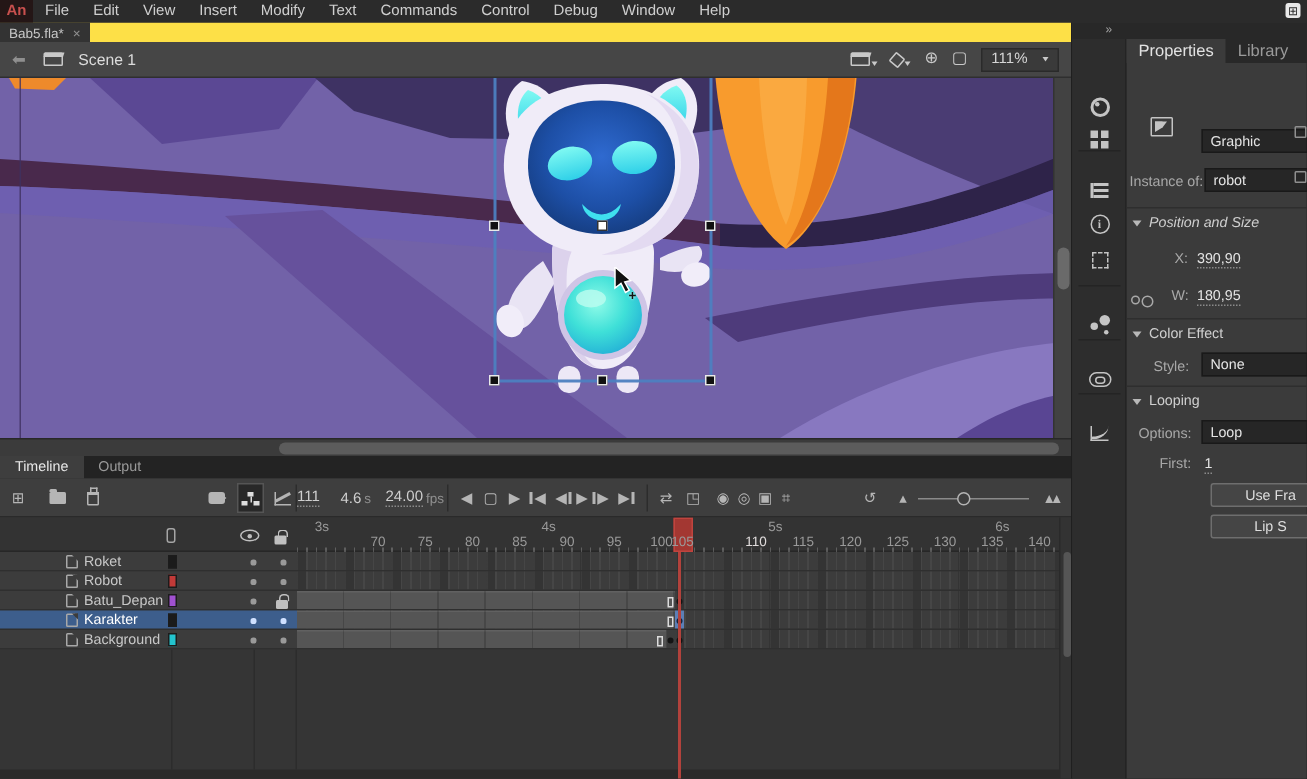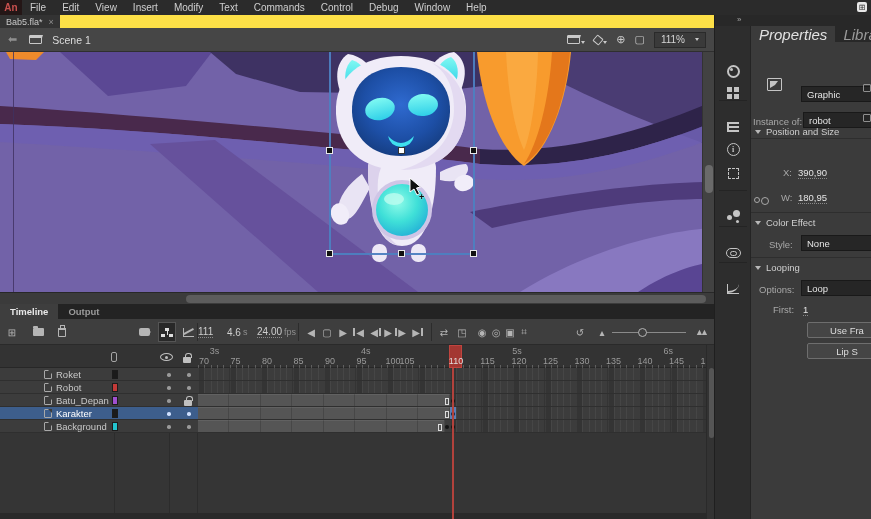--- a/index.html
+++ b/index.html
@@ -45,21 +45,21 @@
   #cursor{position:absolute;z-index:8;}
   #cursor .plus{position:absolute;left:10px;top:14px;color:#111;font-size:9px;font-weight:bold;text-shadow:0 0 2px #fff;}
   
   #stage-vscroll{position:absolute;left:702px;top:52px;width:12px;height:240px;background:#424242;border-left:1px solid #333;z-index:9;}
   #stage-vscroll .thumb{position:absolute;left:2px;top:113px;width:8px;height:28px;background:#6a6a6a;border-radius:4px;}
   #stage-hscroll{position:absolute;left:0;top:292px;width:714px;height:12px;background:#3b3b3b;border-top:1px solid #282828;z-index:9;}
   #stage-hscroll .thumb{position:absolute;left:186px;top:2px;width:520px;height:8px;background:#5c5c5c;border-radius:4px;}
 
   
   #timeline{position:absolute;left:0;top:304px;width:714px;height:215px;background:#353535;z-index:15;}
-  #tl-tabs{position:absolute;left:0;top:0;width:714px;height:15px;background:#232323;display:flex;font-weight:bold;}
+  #tl-tabs{position:absolute;left:0;top:0;width:714px;height:15px;background:#232323;display:flex;}
   .tl-tab{height:15px;padding:0 10px;font-size:9.5px;color:#9a9a9a;display:flex;align-items:center;}
   .tl-tab.active{background:#3e3e3e;color:#e8e8e8;}
   #tl-toolbar{position:absolute;left:0;top:15px;width:714px;height:26px;background:#3e3e3e;border-bottom:1px solid #2a2a2a;}
   .tbi{position:absolute;top:0;height:26px;display:flex;align-items:center;justify-content:center;color:#b5b5b5;font-size:10px;width:16px;}
   .tbi.active-bg{background:#282828;border:1px solid #555;width:18px;height:20px;top:3px;}
   .barL::before,.barR::after{content:'';position:absolute;top:9px;width:2px;height:8px;background:#b5b5b5;}
   .barL::before{left:1px;} .barR::after{right:1px;}
   .tbi.tight{letter-spacing:-4px;font-size:9px;}
   .tb-num{position:absolute;top:0;height:26px;display:flex;align-items:center;color:#cfcfcf;font-size:10px;}
   .tb-unit{color:#8f8f8f;font-size:9px;margin-left:2px;}
@@ -72,21 +72,21 @@
   #tl-header{position:absolute;left:0;top:41px;width:714px;height:23px;background:#333333;border-bottom:1px solid #272727;}
   #layer-header{position:absolute;left:0;top:0;width:198px;height:23px;}
   .i-outline-rect{position:absolute;left:111px;top:7px;width:6px;height:10px;border:1px solid #a5a5a5;border-radius:2px;}
   .i-eye{position:absolute;left:160px;top:8px;width:13px;height:8px;border:1px solid #c0c0c0;border-radius:50%;}
   .i-eye::before{content:'';position:absolute;left:4px;top:2px;width:3px;height:3px;background:#c0c0c0;border-radius:50%;}
   .i-lock{position:absolute;width:8px;height:6px;background:#c0c0c0;border-radius:1px;}
   .i-lock::before{content:'';position:absolute;left:1.5px;top:-4px;width:5px;height:4px;border:1px solid #c0c0c0;border-bottom:none;border-radius:3px 3px 0 0;}
   #lock-header{left:183px;top:12px;}
   #ruler{position:absolute;left:198px;top:0;width:508px;height:23px;overflow:hidden;}
   .sec-label,.frame-label{position:absolute;color:#9a9a9a;font-size:9px;width:24px;text-align:center;}
-  .sec-label{top:1px;} .frame-label{top:11px;}
+  .sec-label{top:1px;} .frame-label{top:11px;margin-left:48px;}
   .frame-label.onhead{color:#e0dcdc;}
   #ruler-ticks{position:absolute;left:0;bottom:0;width:508px;height:3px;
     background:repeating-linear-gradient(90deg,rgba(255,255,255,.22) 0 1px,transparent 1px 6.3px);}
   #ph-marker{position:absolute;top:0;height:23px;width:13px;background:#a33732;border:1px solid #c0443e;z-index:1;}
   .sec-label,.frame-label{z-index:2;}
 
   
   #tl-rows{position:absolute;left:0;top:64px;width:714px;}
   .lrow{position:absolute;left:0;width:198px;height:13px;background:#3c3c3c;border-bottom:1px solid #2f2f2f;}
   .lrow.sel{background:#3d5e8c;}
@@ -131,21 +131,21 @@
     display:flex;align-items:center;justify-content:center;font-family:"Liberation Serif",serif;}
   .d-transform{width:11px;height:11px;border:1px dashed #c4c4c4;}
   .d-brush{width:5px;height:5px;border-radius:50%;background:#c4c4c4;box-shadow:7px -4px 0 1px #c4c4c4,8px 4px 0 -1px #c4c4c4;margin-left:-8px;}
   .d-cc{width:15px;height:10px;border:1.5px solid #c4c4c4;border-radius:6px;position:relative;}
   .d-cc::before{content:'';position:absolute;left:3px;top:2px;width:5px;height:3px;border:1px solid #c4c4c4;border-radius:3px;}
   .d-motion{width:12px;height:10px;border-left:1px solid #c4c4c4;border-bottom:1px solid #c4c4c4;position:relative;}
   .d-motion::before{content:'';position:absolute;left:0;bottom:0;width:11px;height:7px;border-bottom:2px solid #c4c4c4;border-radius:0 0 100% 0;}
 
   #props{position:absolute;left:36px;top:11px;width:121px;height:493px;}
   #props-tabs{position:absolute;left:0;top:0;width:121px;height:16px;background:#282828;display:flex;}
-  .p-tab{height:16px;padding:0 8px;font-size:15px;color:#9a9a9a;display:flex;align-items:center;font-style:italic;}
+  .p-tab{height:16px;padding:0 8px;font-size:11px;color:#9a9a9a;display:flex;align-items:center;}
   .p-tab.active{background:#3b3b3b;color:#e2e2e2;}
   .p-label{position:absolute;color:#a8a8a8;font-size:9.5px;}
   .p-value{position:absolute;color:#e4e4e4;font-size:9.5px;text-align:center;}
   .p-field{position:absolute;background:#262626;border:1px solid #191919;color:#e4e4e4;font-size:9.5px;
     height:16px;line-height:15px;padding-left:5px;}
   .p-section{position:absolute;left:4px;color:#cfcfcf;font-size:9.5px;display:flex;align-items:center;gap:5px;}
   .tri{width:0;height:0;border-left:3.5px solid transparent;border-right:3.5px solid transparent;border-top:4.5px solid #b8b8b8;}
   .p-div{position:absolute;left:0;width:121px;height:1px;background:#2e2e2e;}
   .i-symbol{position:absolute;left:16px;top:52px;width:15px;height:13px;border:1.5px solid #c4c4c4;border-radius:1px;}
   .i-symbol::before{content:'';position:absolute;left:2px;top:2px;border:3.5px solid transparent;border-left:5px solid #c4c4c4;border-top:4px solid #c4c4c4;}
@@ -493,21 +493,21 @@
         <div class="p-tab">Library</div>
       </div>
     <span class="i-symbol"></span>
     <div class="p-field" style="left:50px;top:60px;width:71px;">Graphic</div>
     <span class="cut-ico" style="top:58px;"></span>
     <span class="p-label" style="left:2px;top:90px;">Instance of:</span>
     <div class="p-field" style="left:52px;top:86px;width:69px;">robot</div>
     <span class="cut-ico" style="top:88px;"></span>
 
     <div class="p-div" style="top:112px;"></div>
-    <div class="p-section" style="top:100px;">
+    <div class="p-section" style="top:117px;font-style:italic;">
       <span class="tri"></span>
       <span>Position and Size</span>
       </div>
     <span class="p-label" style="left:32px;top:141px;">X:</span>
     <span class="p-value hot" style="left:47px;top:141px;">390,90</span>
     <span class="i-chain"></span>
     <span class="p-label" style="left:30px;top:166px;">W:</span>
     <span class="p-value hot" style="left:47px;top:166px;">180,95</span>
 
     <div class="p-div" style="top:186px;"></div>

